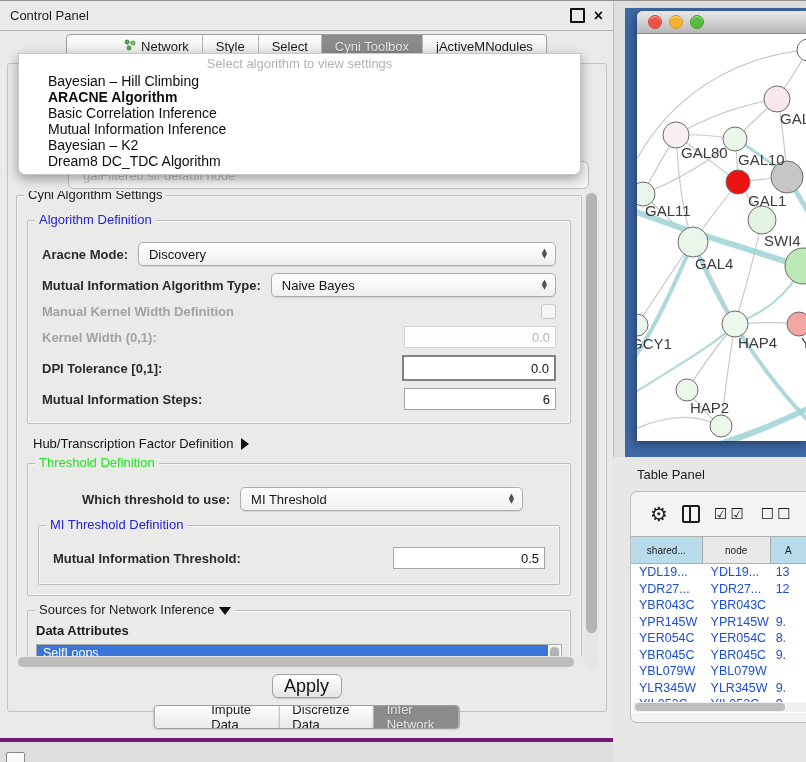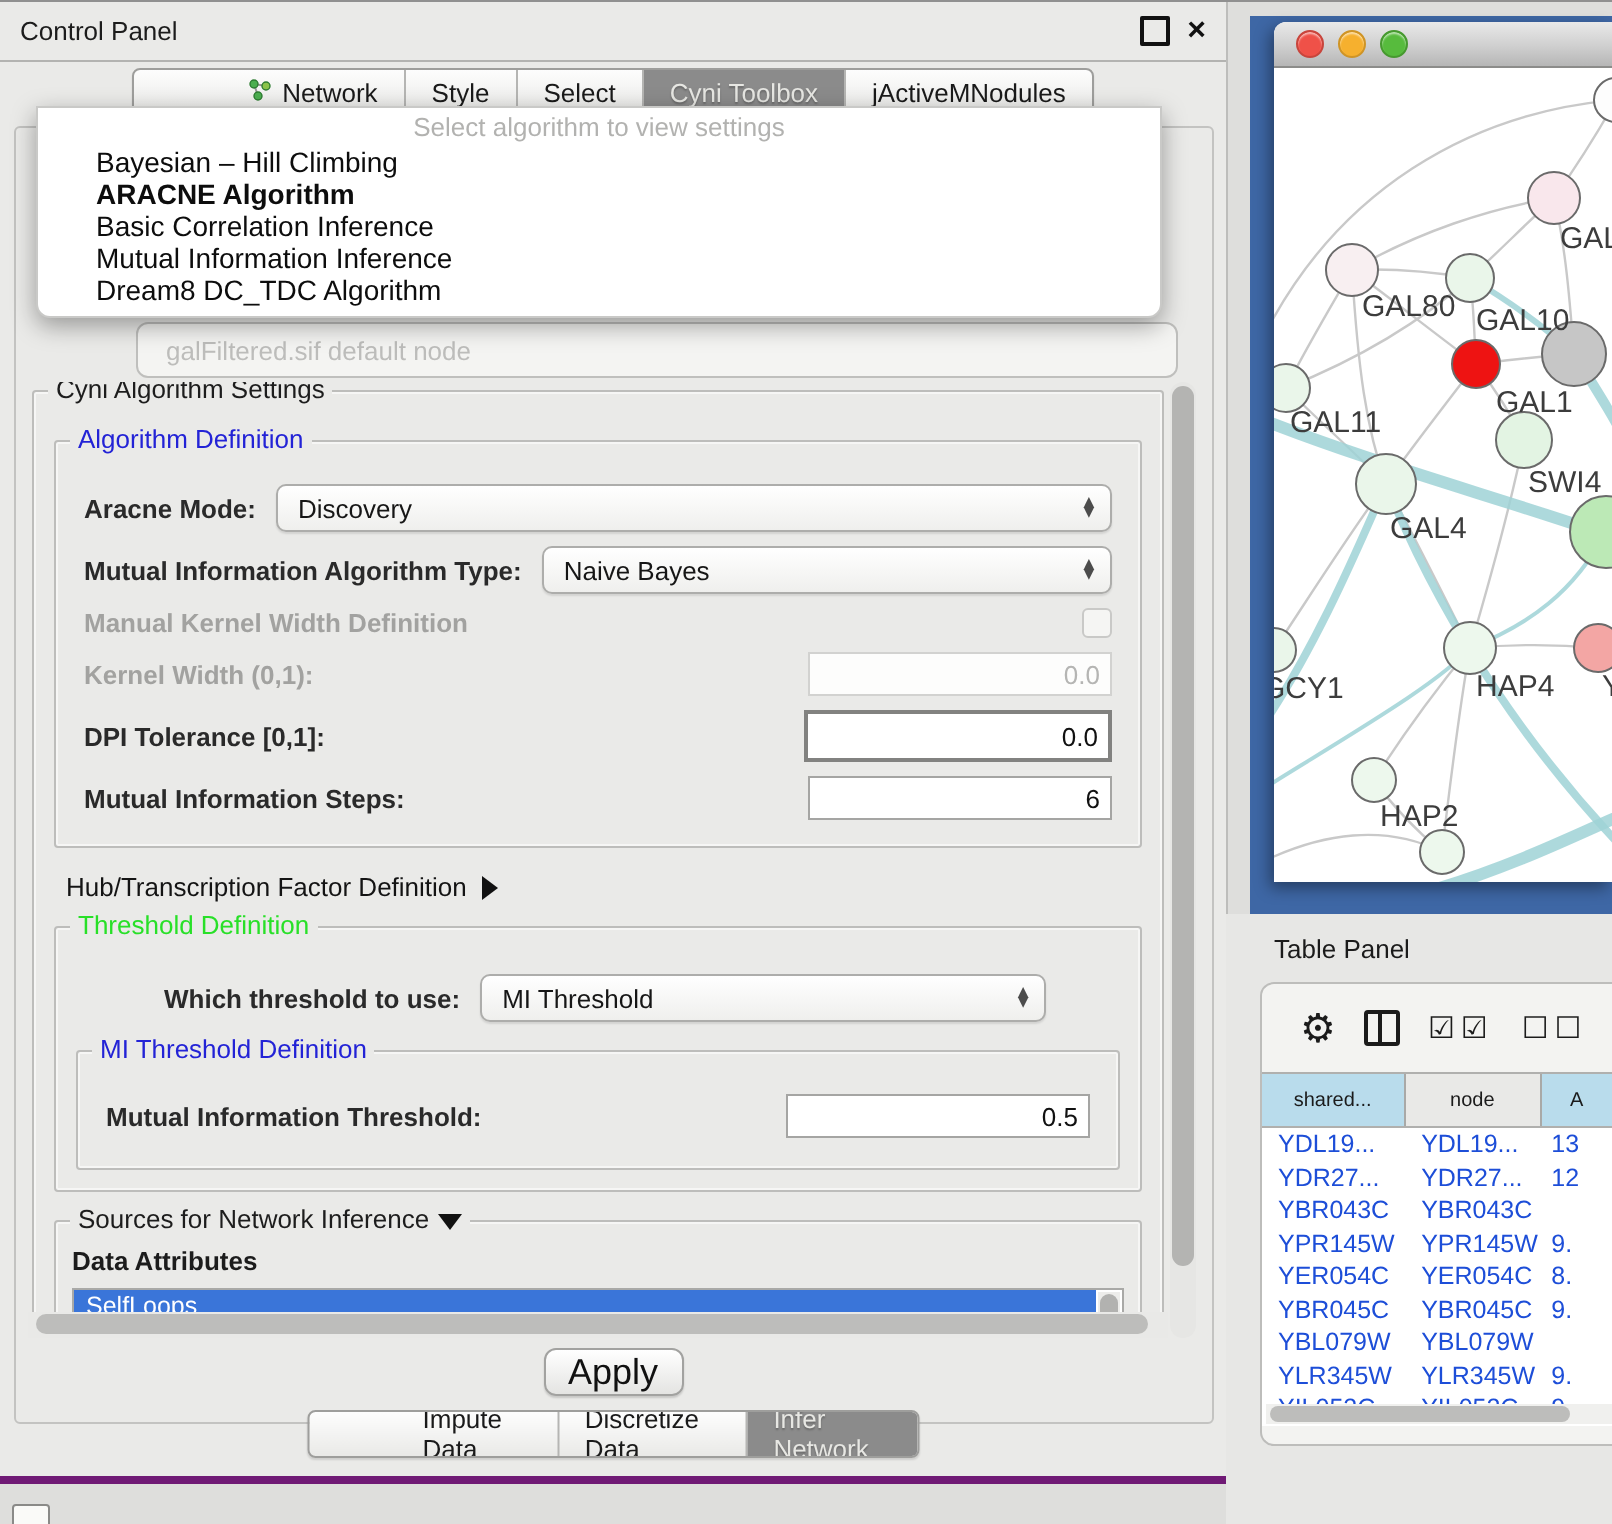--- a/index.html
+++ b/index.html
@@ -158,20 +158,21 @@
     <div class="net-combo">
       <span>galFiltered.sif default node</span>
     </div>
 
     <div class="popup">
       <div class="ph">Select algorithm to view settings</div>
       <div class="item">Bayesian – Hill Climbing</div>
       <div class="item bold">ARACNE Algorithm</div>
       <div class="item">Basic Correlation Inference</div>
       <div class="item">Mutual Information Inference</div>
+      <div class="item">Bayesian – K2</div>
       <div class="item">Dream8 DC_TDC Algorithm</div>
     </div>
 
     <div class="outer-frame"></div>
 
     <div class="scrollpane">
       <div class="group main-group">
         <span class="legend">Cyni Algorithm Settings</span>
         <div class="main-inner">
 

